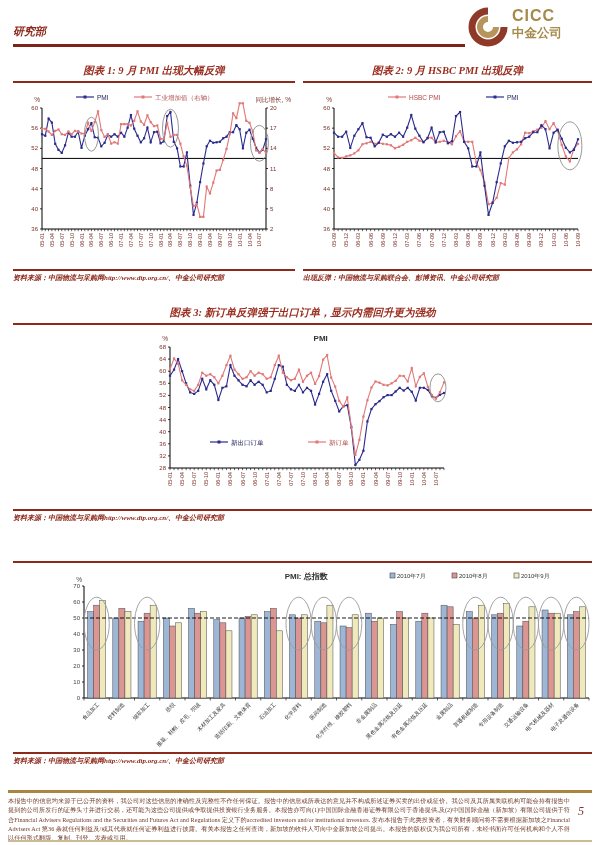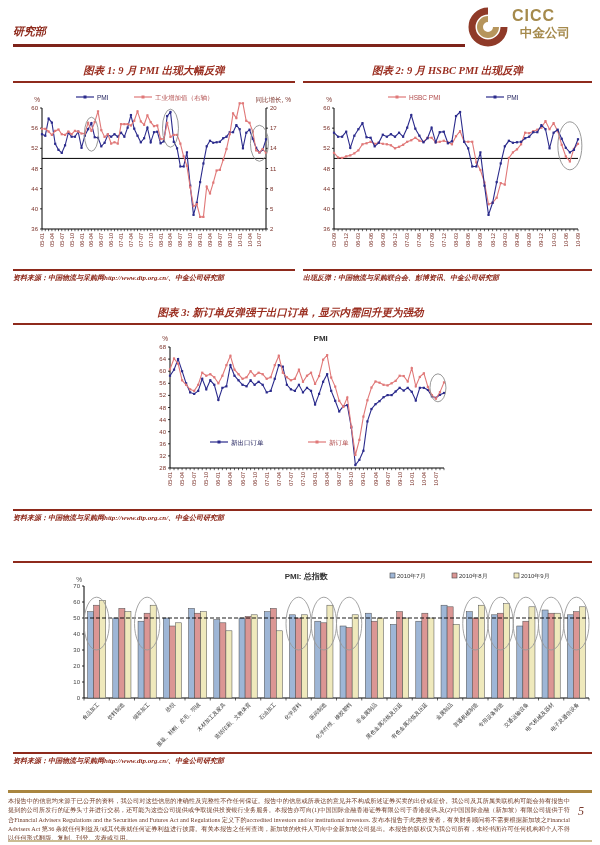--- a/index.html
+++ b/index.html
@@ -3,21 +3,21 @@
 <meta charset="utf-8">
 <style>
   html,body{margin:0;padding:0;background:#e8e8e8;}
   .page{position:relative;width:600px;height:845px;background:#ffffff;overflow:hidden;
         font-family:"Liberation Sans",sans-serif;}
   .dept{position:absolute;left:13px;top:24px;font:bold italic 11px "Liberation Serif",serif;color:#8e2a1c;}
   .hdr-rule{position:absolute;left:13px;top:44px;width:452px;height:2.5px;background:#7e231a;}
   .logo{position:absolute;left:468px;top:7px;display:flex;align-items:flex-start;}
   .logo-txt{margin-left:4px;color:#a58a4c;line-height:1.05;}
   .logo-cicc{font:bold 16px "Liberation Sans",sans-serif;letter-spacing:1px;}
-  .logo-cn{font:bold 12.5px "Liberation Sans",sans-serif;margin-left:8px;}
+  .logo-cn{font:bold 12.5px "Liberation Sans",sans-serif;}
   .fig-title{position:absolute;font:bold italic 10.5px "Liberation Serif",serif;color:#9a2d1f;white-space:nowrap;overflow:hidden;text-align:center;}
   .t-rule{position:absolute;height:2px;background:#8e2a1c;}
   .s-rule{position:absolute;height:1.5px;background:#8e2a1c;}
   .src{position:absolute;font:bold italic 7px "Liberation Serif",serif;color:#8e2a1c;white-space:nowrap;}
   svg{position:absolute;}
   svg text{font-family:"Liberation Sans",sans-serif;}
   .foot-rule{position:absolute;left:8px;width:584px;height:3px;background:#a9853f;top:790px;}
   .disclaimer{position:absolute;left:8px;top:796px;width:562px;font-size:6.2px;line-height:1.5;
               color:#6e3a26;text-align:justify;font-family:"Liberation Serif",serif;}
   .pagenum{position:absolute;left:578px;top:804px;font:italic 12px "Liberation Serif",serif;color:#7a3b2e;}
@@ -556,21 +556,21 @@
       <line x1="80" y1="9" x2="98" y2="9" stroke="#e07878" stroke-width="1.2"></line>
       <rect x="87.5" y="7.5" width="3" height="3" fill="#e07878"></rect>
       <text x="101" y="11.5" fill="#b04848" font-size="6.5">HSBC PMI</text>
       <line x1="178" y1="9" x2="196" y2="9" stroke="#2b2b8c" stroke-width="1.2"></line>
       <rect x="185.5" y="7.5" width="3" height="3" fill="#2b2b8c"></rect>
       <text x="199" y="11.5" fill="#22225e" font-size="6.5">PMI</text>
     </svg>
   <div class="s-rule" style="left:303px;top:269px;width:289px"></div>
   <div class="src" style="left:303px;top:273px">出现反弹：中国物流与采购联合会、彭博资讯、中金公司研究部</div>
 
-  <div class="fig-title" style="left:1px;top:306px;width:579px">图表 3: 新订单反弹强于出口订单，显示内需回升更为强劲</div>
+  <div class="fig-title" style="left:13px;top:306px;width:579px">图表 3: 新订单反弹强于出口订单，显示内需回升更为强劲</div>
   <div class="t-rule" style="left:13px;top:323px;width:579px"></div>
   <svg style="left:140px;top:330px" width="320" height="176">
       <line x1="30" y1="17" x2="30" y2="138" stroke="#000" stroke-width="1"></line>
       <line x1="30" y1="138" x2="304" y2="138" stroke="#000" stroke-width="1"></line>
       <line x1="28" y1="138" x2="30" y2="138" stroke="#000" stroke-width="0.8"></line>
       <text x="26" y="140" fill="#7a3028" font-size="6" text-anchor="end">28</text>
       <line x1="28" y1="125.9" x2="30" y2="125.9" stroke="#000" stroke-width="0.8"></line>
       <text x="26" y="127.9" fill="#7a3028" font-size="6" text-anchor="end">32</text>
       <line x1="28" y1="113.8" x2="30" y2="113.8" stroke="#000" stroke-width="0.8"></line>
       <text x="26" y="115.8" fill="#7a3028" font-size="6" text-anchor="end">36</text>

